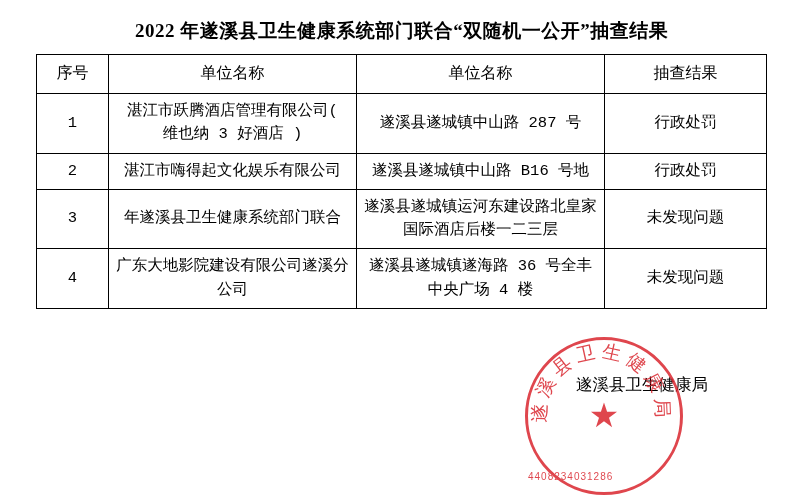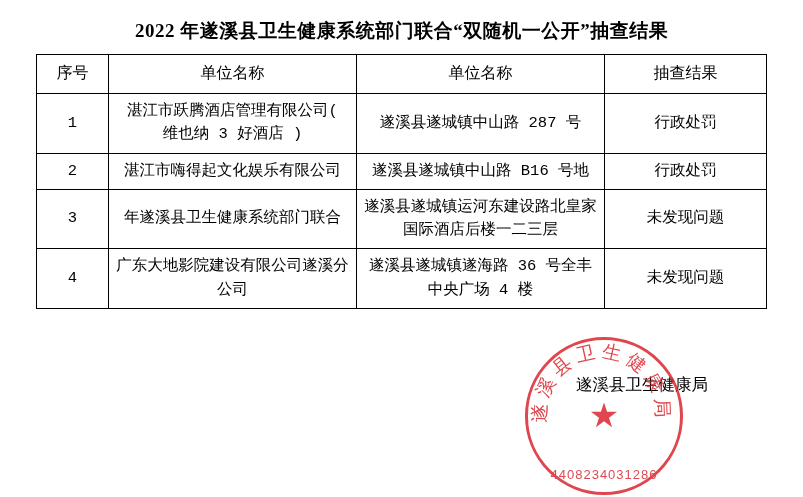--- a/index.html
+++ b/index.html
@@ -105,22 +105,21 @@
     color: #d81e27;
     font-size: 34px;
     line-height: 34px;
     text-align: center;
   }
   .seal-bottom-text {
     position: absolute;
     left: 0;
     right: 0;
     bottom: 10px;
-    text-align: center;
-    font-size: 13px;
+    font-size: 10px;
     color: #d81e27;
     letter-spacing: 1px;
     font-family: "Liberation Sans", sans-serif;
   }
 </style>
 </head>
 <body>
 
 <div class="page">
 

